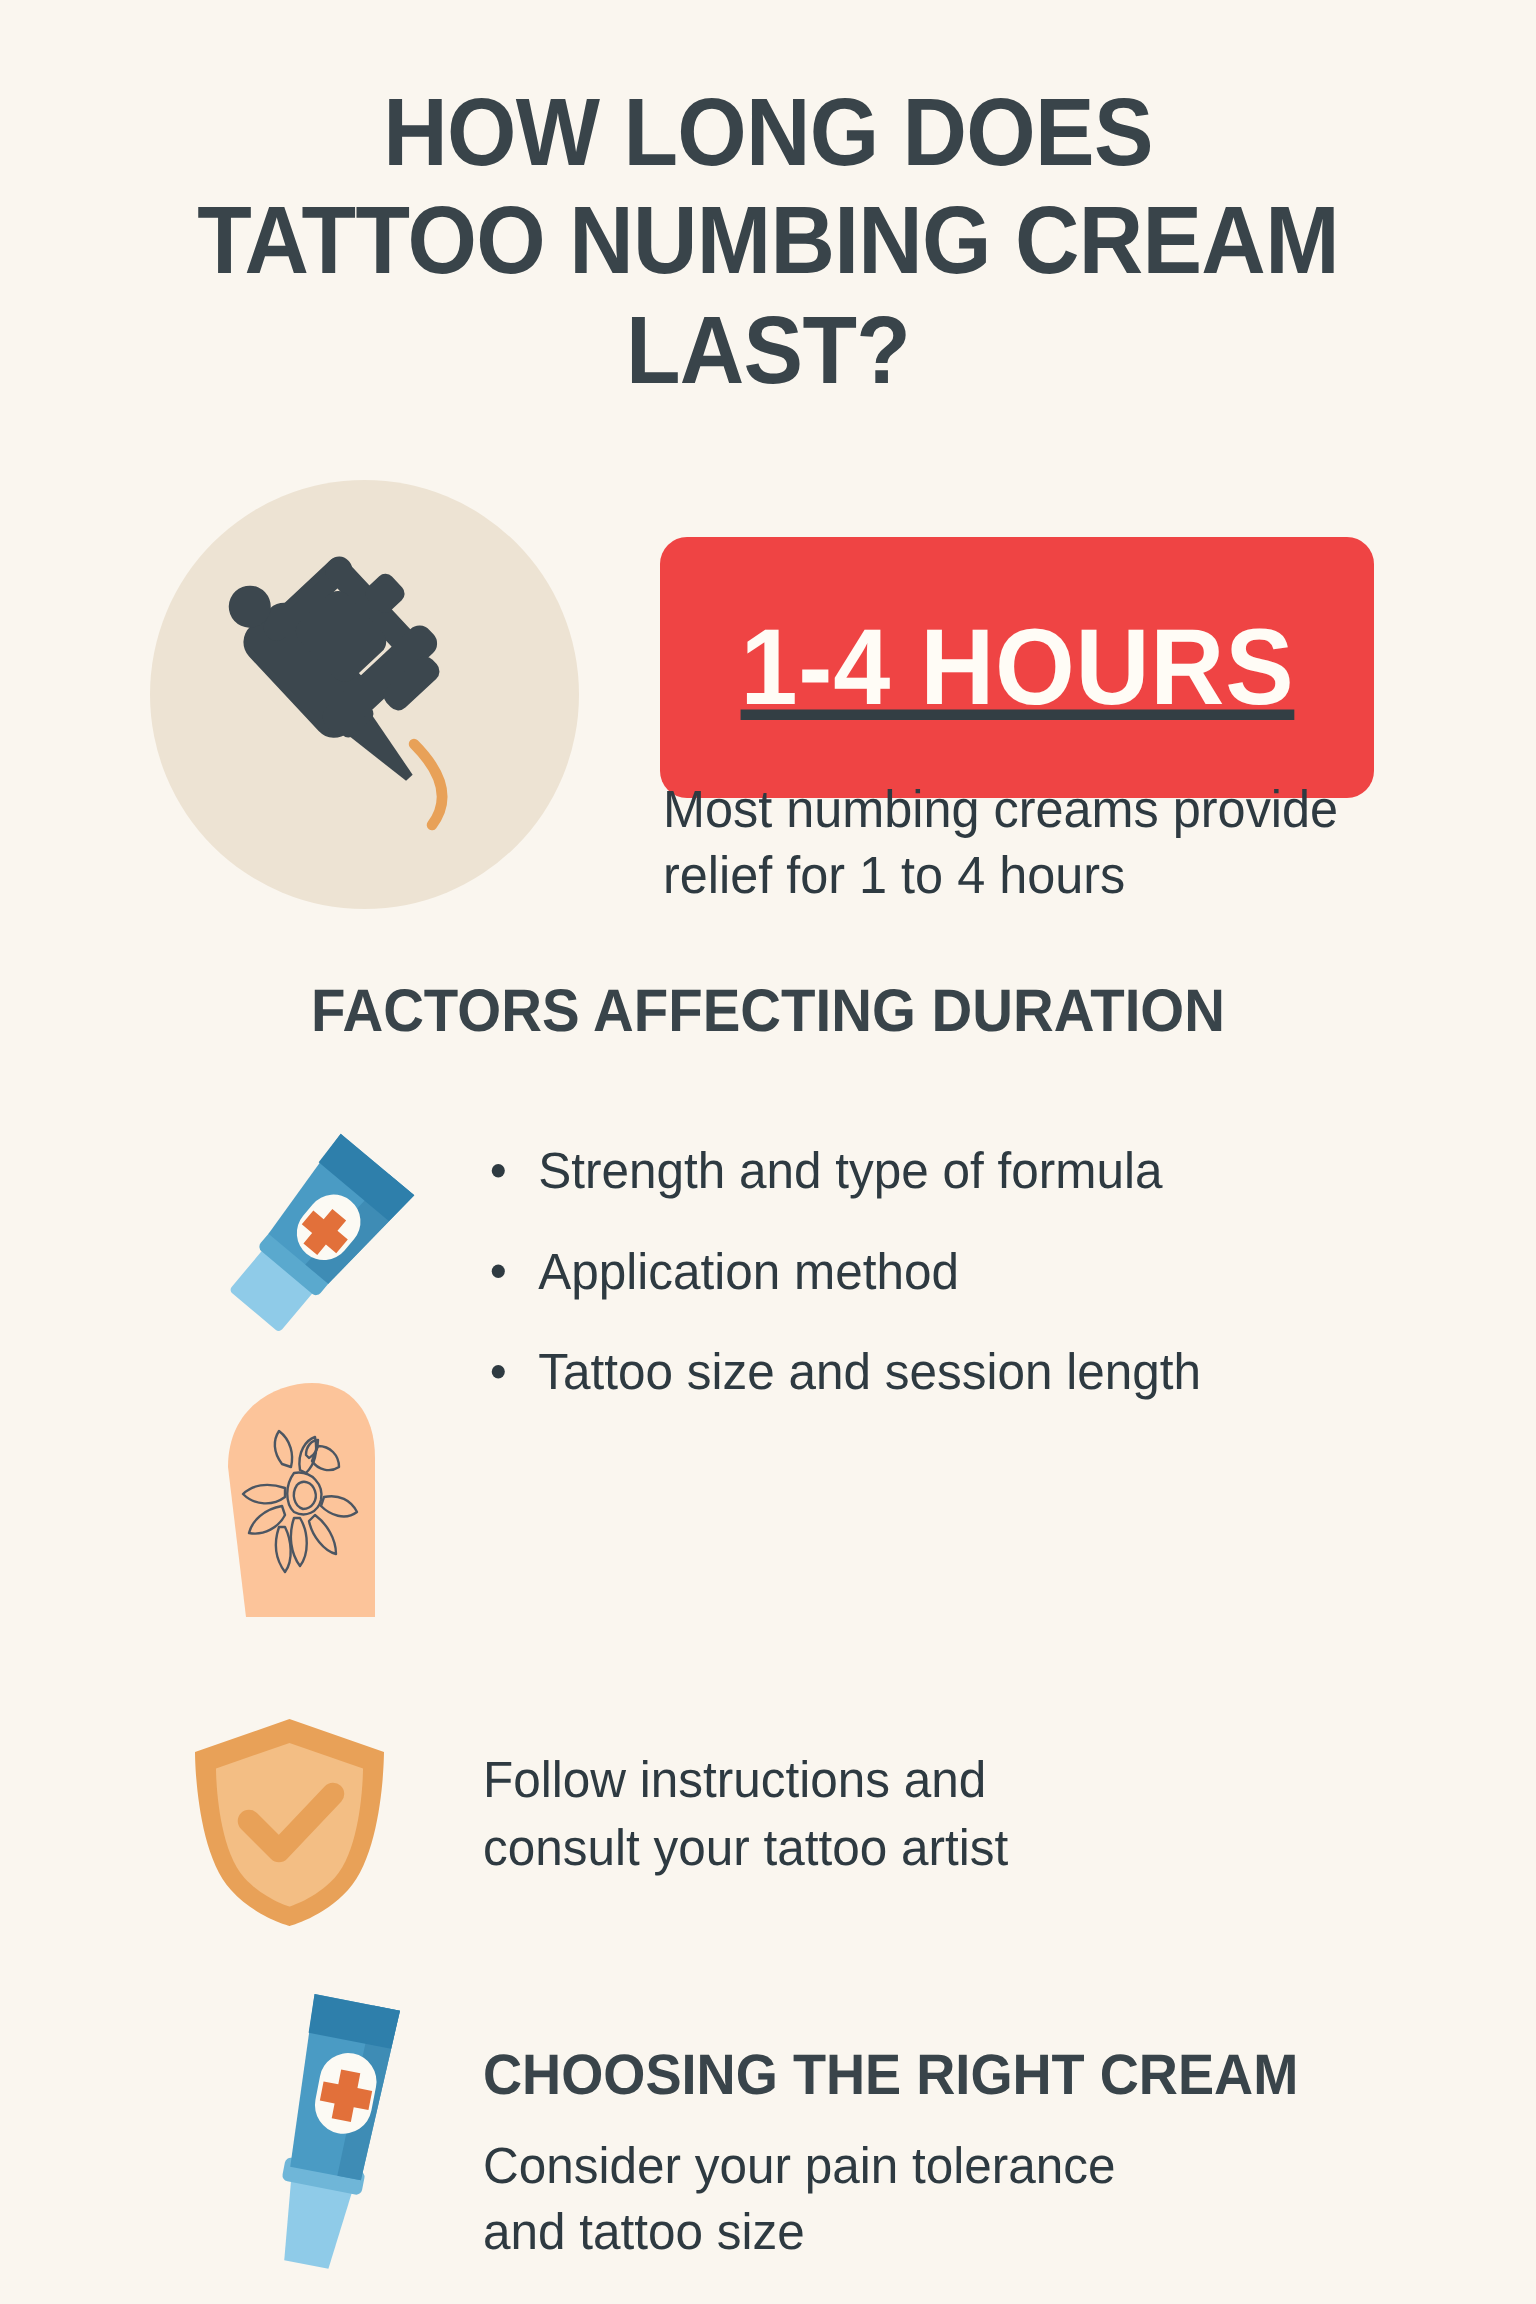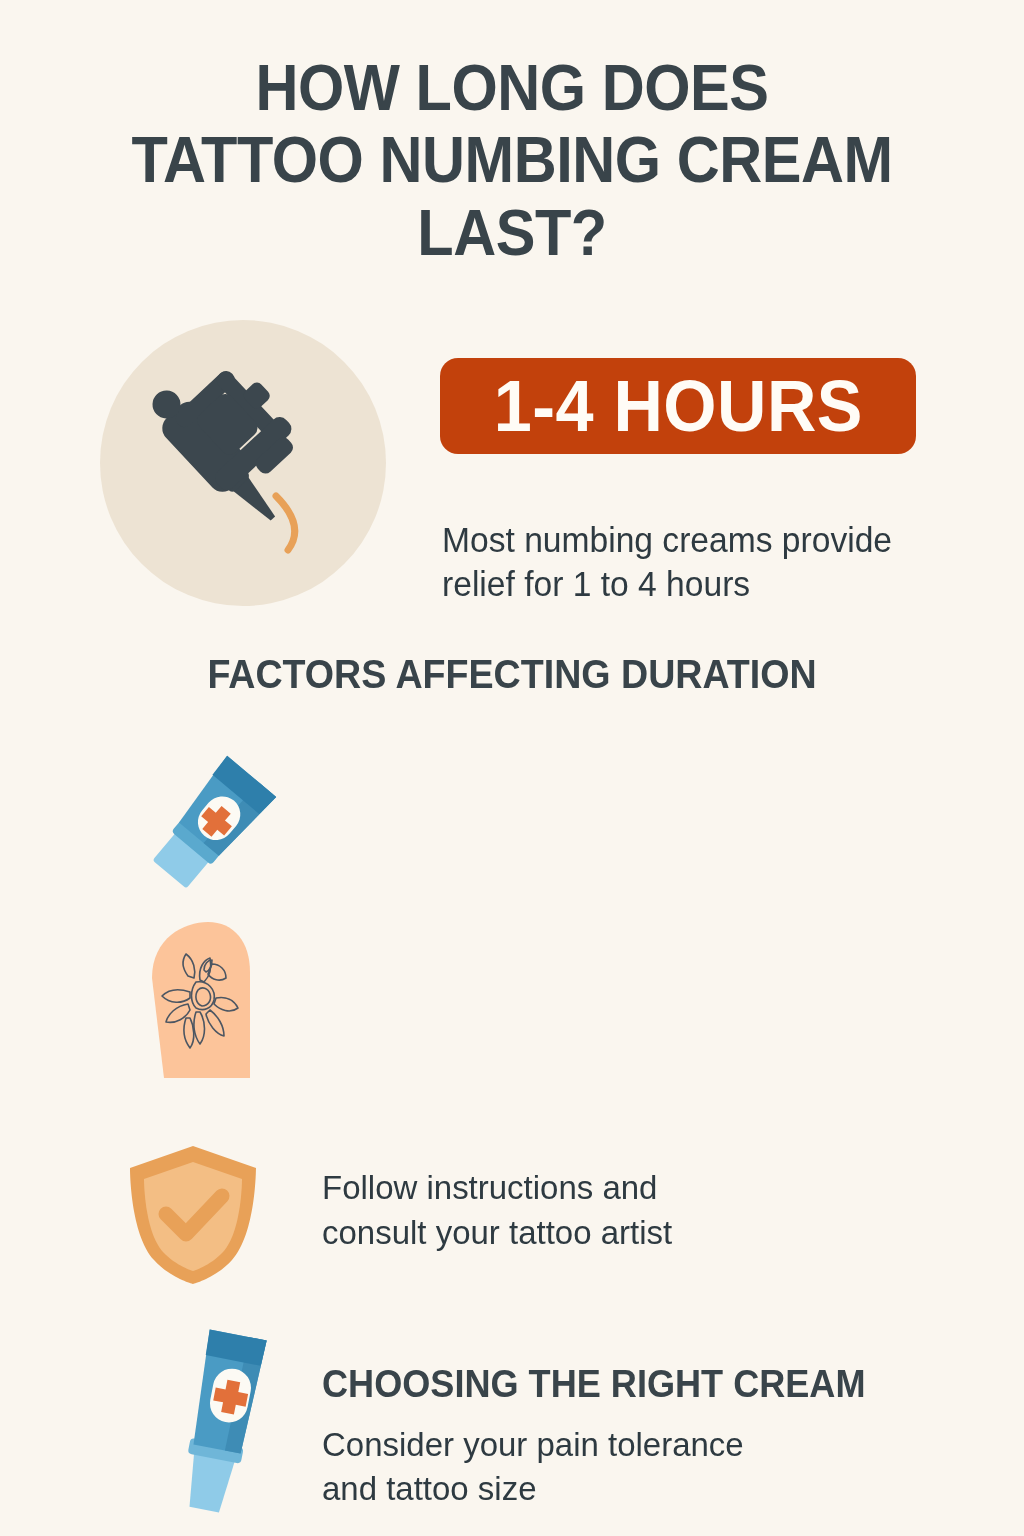--- a/index.html
+++ b/index.html
@@ -57,26 +57,27 @@
     left: 100px;
     top: 320px;
     width: 286px;
     height: 286px;
   }
   .badge {
     position: absolute;
     left: 440px;
     top: 358px;
     width: 476px;
-    height: 96px;
-    background: #c2410c;
+    height: 174px;
+    background: #ef4444;
     border-radius: 18px;
     display: flex;
     align-items: center;
     justify-content: center;
+    text-decoration: underline;
   }
   .badge-text {
     font-family: "Liberation Sans Narrow", "Liberation Sans", sans-serif;
     font-weight: bold;
     font-size: 72px;
     color: #FFFCF6;
     letter-spacing: 0.5px;
     transform: scaleX(0.95);
     line-height: 1;
   }
@@ -257,20 +258,25 @@
 
         <path d="M50 20 L114 20 L112 44 L51 44 Z" fill="#2E7FAB"></path>
 
         <rect x="66" y="50" width="36" height="46" rx="18" fill="#FCFAF4"></rect>
 
         <path d="M78 62 h12 v9 h9 v12 h-9 v9 h-12 v-9 h-9 v-12 h9 z" fill="#E2703A"></path>
       </g>
     </svg>
   </div>
 
+  <ul class="bullets">
+    <li>Strength and type of formula</li>
+    <li>Application method</li>
+    <li>Tattoo size and session length</li>
+  </ul>
 
   <div class="icon-skin">
     <svg width="125" height="162" viewBox="0 0 125 162" aria-hidden="true">
       <path d="M14 58 C14 18, 46 2, 70 2 C96 2, 112 22, 112 52 L112 158 L26 158 Z" fill="#FCC49A"></path>
       <g stroke="#4C5662" stroke-width="1.6" fill="none" stroke-linejoin="round" stroke-linecap="round">
 
         <path d="M58 62 C52 70, 52 82, 58 88 C66 92, 74 88, 76 80 C78 70, 70 60, 58 62 Z"></path>
         <path d="M60 70 C56 76, 58 84, 64 86 C70 86, 74 80, 72 74 C70 68, 64 66, 60 70 Z"></path>
 
         <path d="M62 60 C60 48, 66 40, 72 38 C74 48, 72 56, 66 62 Z"></path>

